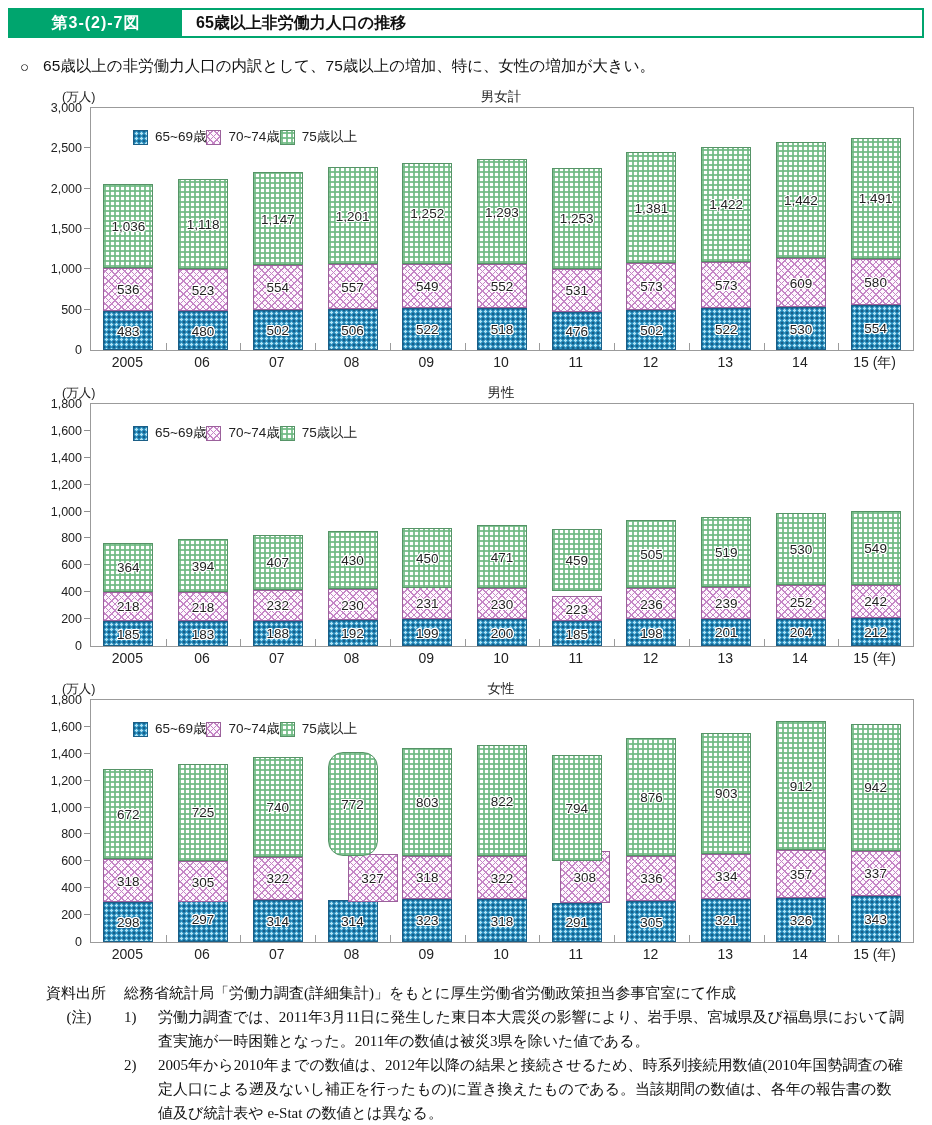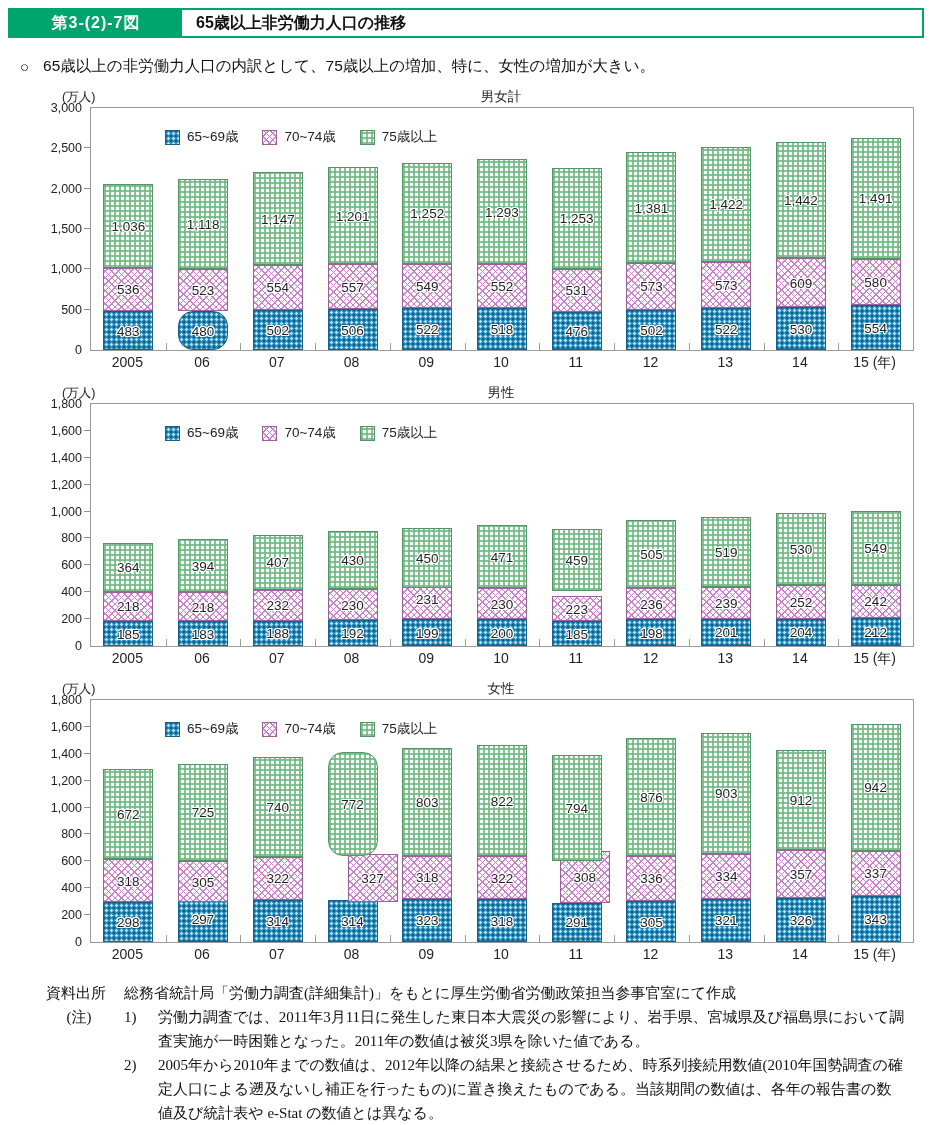--- a/index.html
+++ b/index.html
@@ -37,21 +37,21 @@
   .seg{position:absolute;left:0;width:50px;box-sizing:border-box;}
   .seg-label{
     position:absolute;left:-6px;right:-6px;top:50%;transform:translateY(-50%);
     text-align:center;font-size:13.5px;color:#222;
     text-shadow:-1px -1px 0 #fff,1px -1px 0 #fff,-1px 1px 0 #fff,1px 1px 0 #fff,
                  0 -1px 0 #fff,0 1px 0 #fff,-1px 0 0 #fff,1px 0 0 #fff;
   }
   .x-axis{position:relative;height:22px;margin-left:56px;width:822px;}
   .x-cat-label{position:absolute;top:3px;width:80px;text-align:center;font-size:14px;color:#222;white-space:nowrap;}
   
-  .legend{position:absolute;left:42px;top:20px;display:flex;gap:24px;align-items:center;margin-left:32px;}
+  .legend{position:absolute;left:42px;top:20px;display:flex;align-items:center;}
   .legend-item{display:flex;align-items:center;gap:7px;}
   .legend-swatch{width:15px;height:15px;box-sizing:border-box;}
   .legend-label{font-size:13.5px;color:#222;}
   
   .pat-blue{
     background-color:#2d95c5;
     background-image:
       radial-gradient(circle,rgba(185,230,245,.95) 1px,transparent 1.5px),
       radial-gradient(circle,rgba(12,75,115,.9) 1px,transparent 1.5px);
     background-size:5px 5px,5px 5px;background-position:0 0,2.5px 2.5px;
@@ -150,21 +150,21 @@
             <div class="seg-label">483</div>
           </div>
           <div class="seg pat-pink" style="bottom: 38.962px; height: 43.2373px;">
             <div class="seg-label">536</div>
           </div>
           <div class="seg pat-green" style="bottom: 82.1993px; height: 83.5707px;">
             <div class="seg-label">1,036</div>
           </div>
         </div>
         <div class="bar" style="left: 87.0909px;">
-          <div class="seg pat-blue" style="bottom: 0px; height: 38.72px; border-radius: 15px;">
+          <div class="seg pat-blue" style="bottom: 0px; height: 38.72px;">
             <div class="seg-label">480</div>
           </div>
           <div class="seg pat-pink" style="bottom: 38.72px; height: 42.1887px;">
             <div class="seg-label">523</div>
           </div>
           <div class="seg pat-green" style="bottom: 80.9087px; height: 90.1853px;">
             <div class="seg-label">1,118</div>
           </div>
         </div>
         <div class="bar" style="left: 161.818px;">
@@ -375,21 +375,21 @@
             <div class="seg-label">230</div>
           </div>
           <div class="seg pat-green" style="bottom: 56.7356px; height: 57.8111px;">
             <div class="seg-label">430</div>
           </div>
         </div>
         <div class="bar" style="left: 311.273px;">
           <div class="seg pat-blue" style="bottom: 0px; height: 26.7544px;">
             <div class="seg-label">199</div>
           </div>
-          <div class="seg pat-pink" style="bottom: 26.7544px; height: 41px;">
+          <div class="seg pat-pink" style="bottom: 26.7544px; height: 33px;">
             <div class="seg-label">231</div>
           </div>
           <div class="seg pat-green" style="bottom: 57.8111px; height: 60.5px;">
             <div class="seg-label">450</div>
           </div>
         </div>
         <div class="bar" style="left: 386px;">
           <div class="seg pat-blue" style="bottom: 0px; height: 26.8889px;">
             <div class="seg-label">200</div>
           </div>
@@ -622,21 +622,21 @@
             <div class="seg-label">903</div>
           </div>
         </div>
         <div class="bar" style="left: 684.909px;">
           <div class="seg pat-blue" style="bottom: 0px; height: 43.8289px;">
             <div class="seg-label">326</div>
           </div>
           <div class="seg pat-pink" style="bottom: 43.8289px; height: 47.9967px;">
             <div class="seg-label">357</div>
           </div>
-          <div class="seg pat-green" style="bottom: 91.8256px; height: 100px; padding-left: 36px;">
+          <div class="seg pat-green" style="bottom: 91.8256px; height: 129px; padding-left: 36px;">
             <div class="seg-label">912</div>
           </div>
         </div>
         <div class="bar" style="left: 759.636px;">
           <div class="seg pat-blue" style="bottom: 0px; height: 46.1144px;">
             <div class="seg-label">343</div>
           </div>
           <div class="seg pat-pink" style="bottom: 46.1144px; height: 45.3078px;">
             <div class="seg-label">337</div>
           </div>

